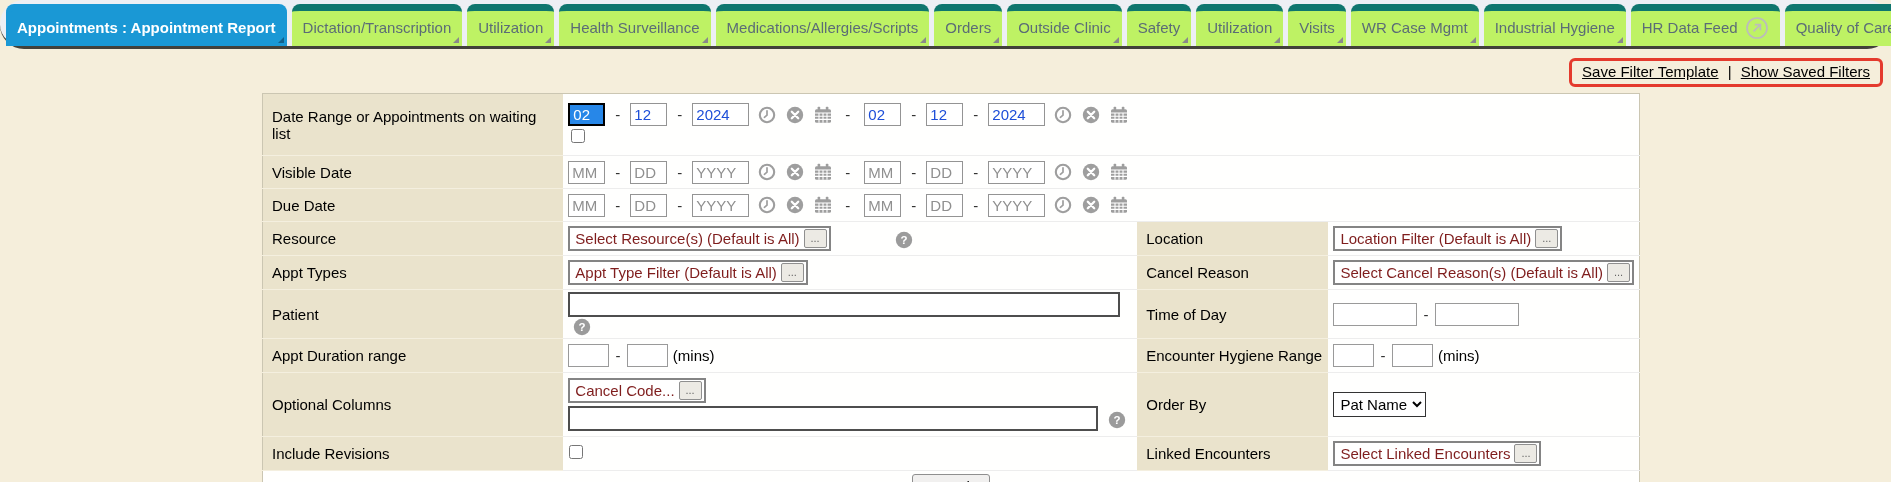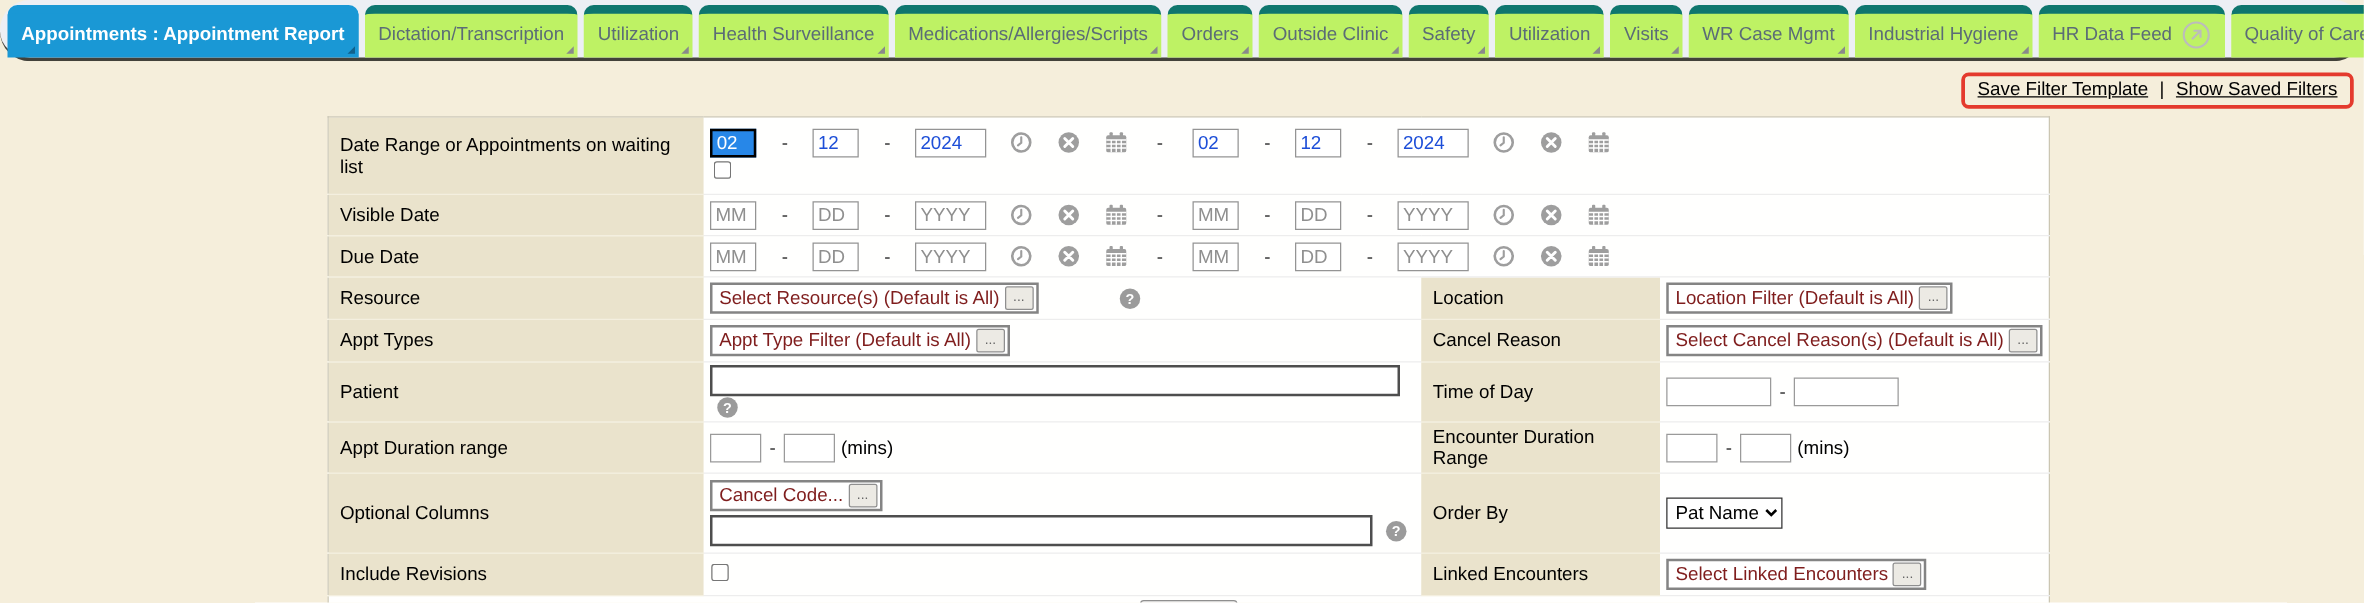--- a/index.html
+++ b/index.html
@@ -26,21 +26,21 @@
   .link-sep { margin:0 5px; color:#000; }
 
   
   table.filter { border-collapse:collapse; margin:2px 0 0 262px; width:1378px;
                  background:#fffffe; border:1px solid #cbc6b2; }
   td { vertical-align:middle; font-size:15px; }
   td.lbl  { background:#eae3cc; padding:3px 6px 3px 9px; border-bottom:1px solid #f4efdf; }
   td.fld  { background:#fffffe; padding:2px 5px; border-bottom:1px solid #ededed; }
   tr.r-date { height:62px; } tr.r-sm { height:33px; } tr.r-md { height:34px; } tr.r-opt { height:64px; }
 
-  .dateline { display:flex; align-items:center; gap:18px; }
+  .dateline { display:flex; align-items:center; gap:8px; }
   .din { width:37px; height:23px; border:1px solid #949494; padding:1px 3px;
          font:15px "Liberation Sans", sans-serif; color:#1d4ed8; background:#fff; }
   .din.yyyy { width:57px; }
   .din::placeholder { color:#8f8f8f; opacity:1; }
   .din.focus { border:2px solid #000; background:#2787e8; color:#fff; }
   .dash { margin:0 2px; color:#333; }
   .rangedash { margin:0 6px 0 4px; color:#333; }
   .icn { width:18px; height:18px; margin:0 1px; cursor:pointer; flex:0 0 auto; vertical-align:middle; }
   .cb { width:14px; height:14px; margin:3px 0 0 3px; cursor:pointer; }
 
@@ -348,21 +348,21 @@
   </tr>
 
   <tr class="r-md">
     <td class="lbl">Appt Duration range</td>
     <td class="fld">
       <input class="dur-input" style="">
       <span class="dash">-</span>
       <input class="dur-input" style="">
       <span class="units">(mins)</span>
     </td>
-    <td class="lbl">Encounter Duration Range</td>
+    <td class="lbl">Encounter Hygiene Range</td>
     <td class="fld">
       <input class="dur-input" style="">
       <span class="dash">-</span>
       <input class="dur-input" style="">
       <span class="units">(mins)</span>
     </td>
   </tr>
 
   <tr class="r-opt">
     <td class="lbl">Optional Columns</td>

